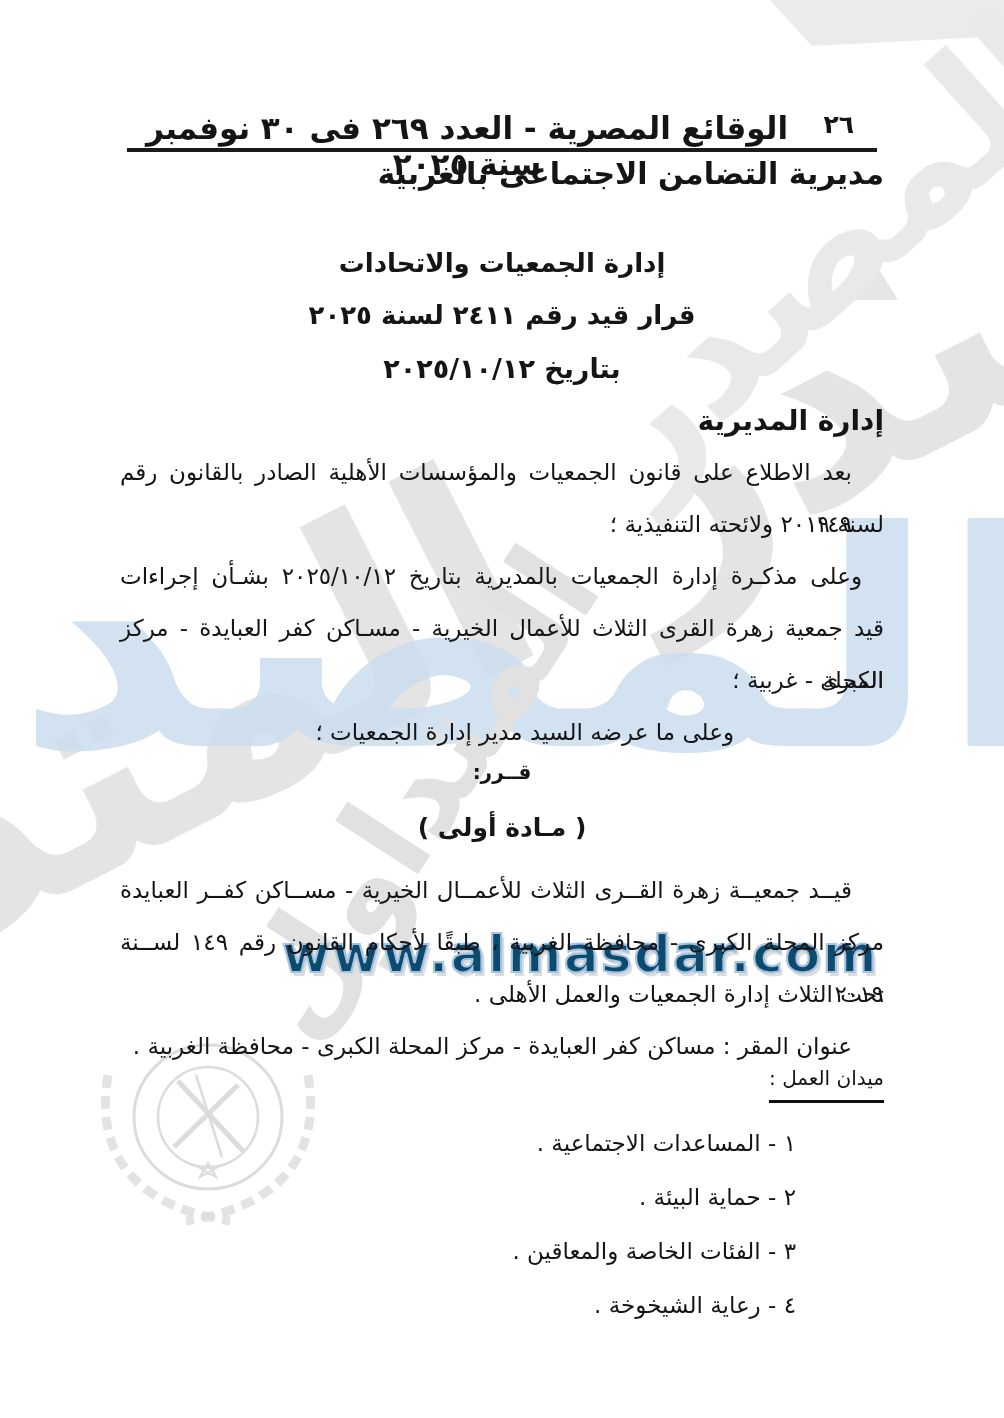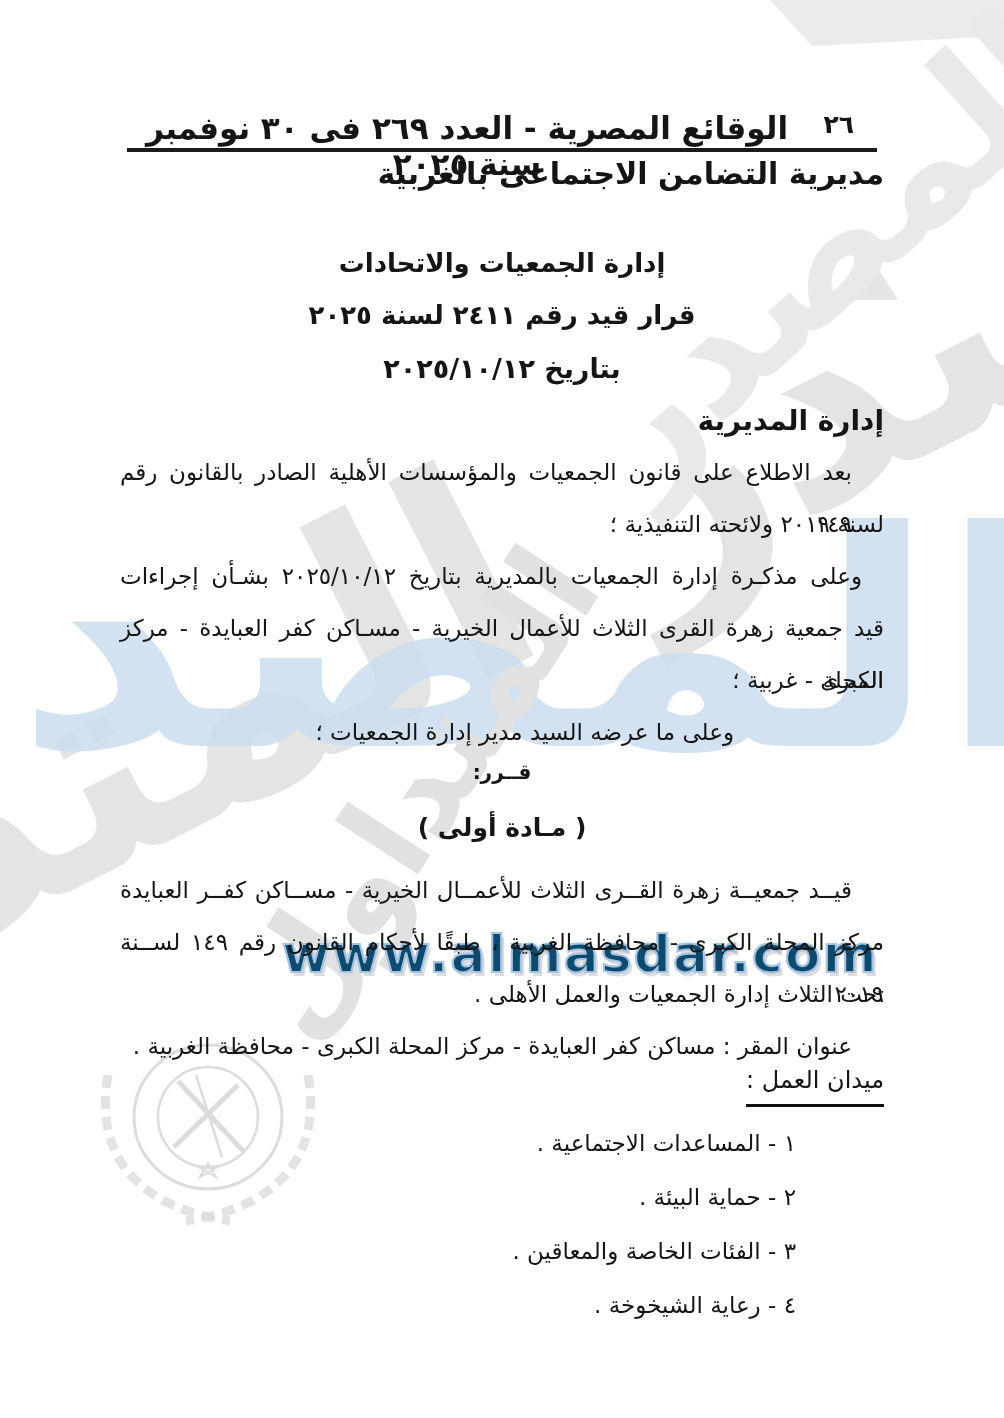--- a/index.html
+++ b/index.html
@@ -61,21 +61,21 @@
   .jf { text-align: justify; text-align-last: justify; }
   .rt { text-align: right; }
   .ind-xs { padding-right: 22px; }
   .ind-sm { padding-right: 32px; }
   .ind-lg { padding-right: 150px; }
   .preamble { top: 446px; }
   .t-decision { top: 760px; text-align: center; font-size: 20px; font-weight: bold; }
   .t-article  { top: 813px; text-align: center; font-size: 25px; font-weight: bold; }
   .article { top: 864px; }
   .t-address { top: 1020px; }
-  .t-field { top: 1066px; text-align: right; font-size: 24px; }
+  .t-field { top: 1066px; text-align: right; font-size: 20px; }
   .t-field .u { display: inline-block; border-bottom: 3px solid #101010; padding-bottom: 10px; }
   .fields { top: 1116px; }
   .fields .line { line-height: 54px; height: 54px; padding-right: 88px; text-align: right; }
 </style>
 </head>
 <body>
 
 <div class="page">
 
   <div class="wm">

